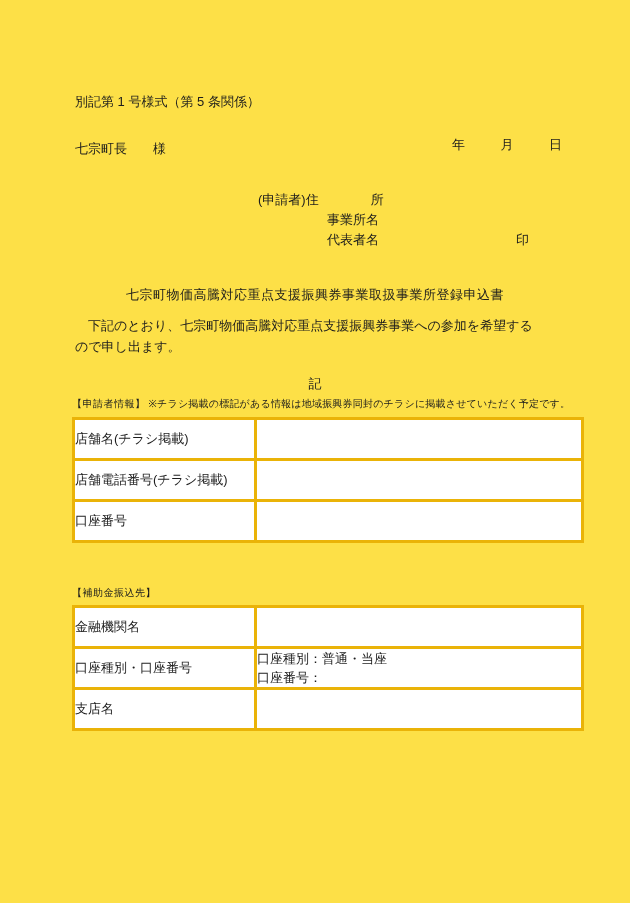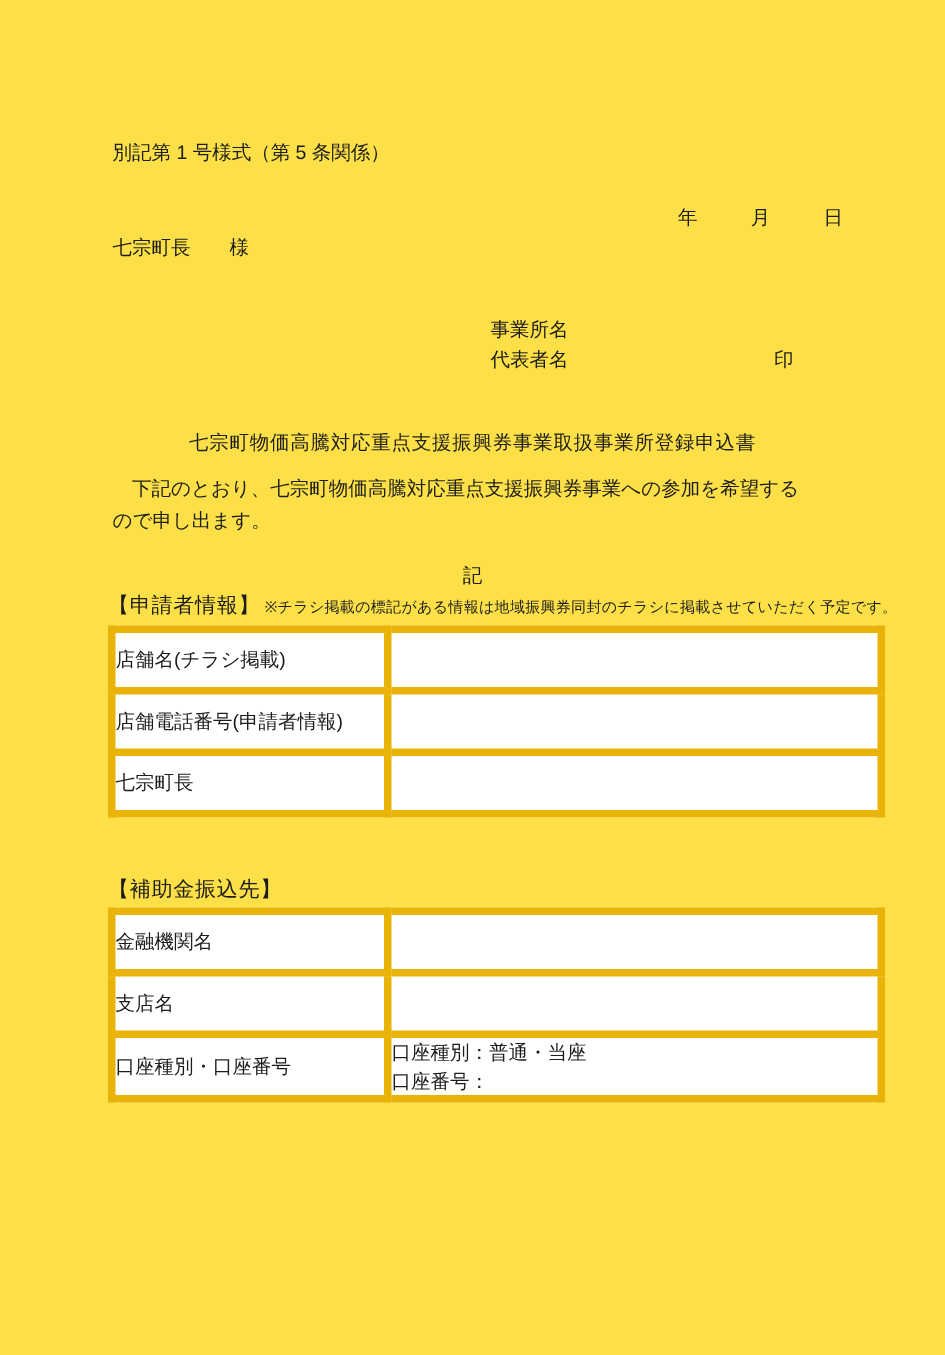--- a/index.html
+++ b/index.html
@@ -9,57 +9,58 @@
     margin:0 auto;
     background:#fde047;
     font-family:Liberation Sans, sans-serif;
     color:#1c1c1c;
     font-size:13px;
     overflow:hidden;
   }
   .abs{position:absolute;white-space:nowrap;}
   .form-number{left:75px;top:93px;}
   .date-line{left:452px;top:136px;width:110px;display:flex;justify-content:space-between;}
-  .recipient{left:75px;top:156px;}
+  .recipient{left:75px;top:140px;}
   .app-l1{left:258px;top:191px;}
   .app-l2{left:327px;top:211px;}
   .app-l3{left:327px;top:231px;}
   .seal{left:516px;top:231px;}
   .doc-title{left:0;top:286px;width:630px;text-align:center;letter-spacing:0.5px;}
   .body-l1{left:75px;top:317px;}
   .body-l2{left:75px;top:338px;}
   .record-mark{left:0;top:375px;width:630px;text-align:center;}
-  .sec-heading{font-size:14px;letter-spacing:0.5px;}
+  .sec-heading{font-size:10px;letter-spacing:0.5px;}
   .sec1-heading{left:72px;top:395px;}
   .sec2-heading{left:72px;top:584px;}
   .note{font-size:10px;letter-spacing:0.2px;margin-left:3px;}
   .tbl-wrap-1{left:72px;top:417px;}
   .tbl-wrap-2{left:72px;top:605px;}
   table.form-table{border-collapse:collapse;table-layout:fixed;width:505px;background:#fff;}
-  table.form-table td{border:5px solid #eab308;vertical-align:middle;padding:0;}
+  table.form-table td{border:3px solid #eab308;vertical-align:middle;padding:0;}
   td.cell-label{width:179px;padding-left:8px;}
   td.cell-value{width:324px;padding-left:10px;}
   tr.frow{height:41px;}
   .vline{line-height:19px;white-space:nowrap;}
 </style>
 </head>
 <body>
 
 <div class="page">
 
   <div class="abs form-number">別記第 1 号様式（第 5 条関係）</div>
 
   <div class="abs date-line">
     <span>年</span>
     <span>月</span>
     <span>日</span>
   </div>
 
   <div class="abs recipient">七宗町長　　様</div>
 
+  <div class="abs app-l1">(申請者)住　　　　所</div>
   <div class="abs app-l2">事業所名</div>
   <div class="abs app-l3">代表者名</div>
   <div class="abs seal">印</div>
 
   <div class="abs body-l1">　下記のとおり、七宗町物価高騰対応重点支援振興券事業への参加を希望する</div>
 
   <div class="abs doc-title">七宗町物価高騰対応重点支援振興券事業取扱事業所登録申込書</div>
   <div class="abs body-l2">ので申し出ます。</div>
 
   <div class="abs record-mark">記</div>
@@ -69,50 +70,50 @@
   </div>
 
   <div class="abs tbl-wrap-1">
     <table class="form-table">
       <tbody>
           <tr class="frow">
         <td class="cell-label">店舗名(チラシ掲載)</td>
         <td class="cell-value"></td>
       </tr>
       <tr class="frow">
-        <td class="cell-label">店舗電話番号(申請者情報)</td>
+        <td class="cell-label">店舗電話番号(チラシ掲載)</td>
         <td class="cell-value"></td>
       </tr>
       <tr class="frow">
-        <td class="cell-label">七宗町長</td>
+        <td class="cell-label">口座番号</td>
         <td class="cell-value"></td>
       </tr>
     </tbody>
       </table>
   </div>
 
   <div class="abs sec2-heading">
     <span class="sec-heading">【補助金振込先】</span>
   </div>
 
   <div class="abs tbl-wrap-2">
     <table class="form-table">
       <tbody>
           <tr class="frow">
         <td class="cell-label">金融機関名</td>
         <td class="cell-value"></td>
       </tr>
       <tr class="frow">
-        <td class="cell-label">支店名</td>
-        <td class="cell-value"></td>
-      </tr>
-      <tr class="frow">
         <td class="cell-label">口座種別・口座番号</td>
         <td class="cell-value">
           <div class="vline">口座種別：普通・当座</div>
           <div class="vline">口座番号：</div>
         </td>
+      </tr>
+      <tr class="frow">
+        <td class="cell-label">支店名</td>
+        <td class="cell-value"></td>
       </tr>
     </tbody>
       </table>
   </div>
 
 </div>
 
 </body></html>

